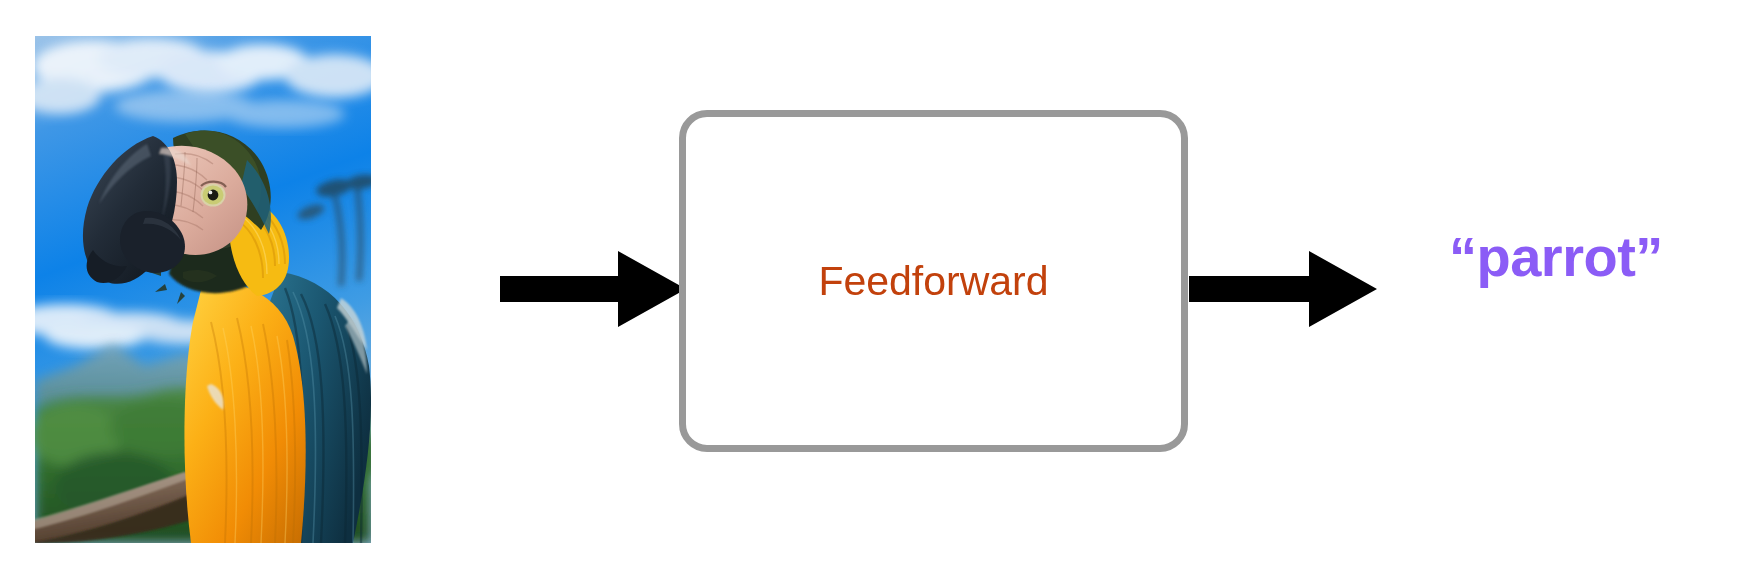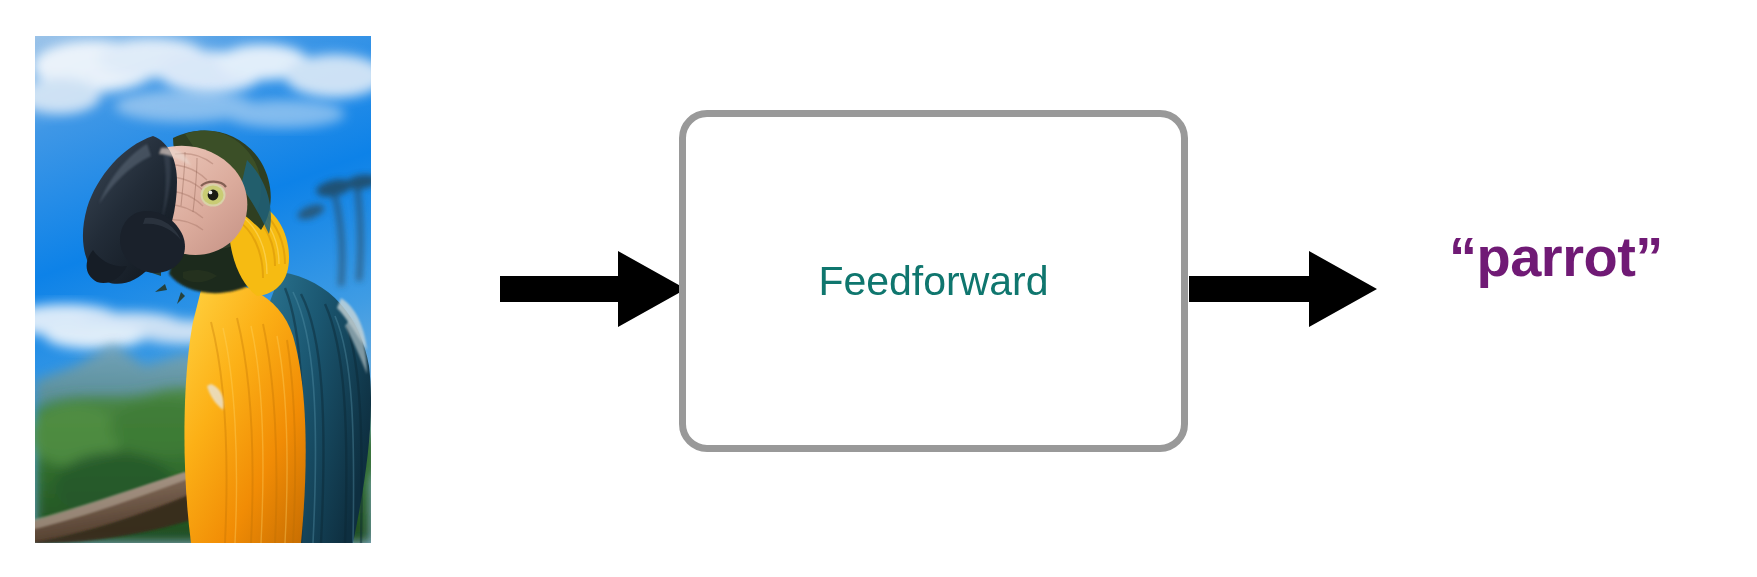--- a/index.html
+++ b/index.html
@@ -41,42 +41,42 @@
     border-radius: 28px;
     background: #ffffff;
     display: flex;
     flex-direction: column;
     align-items: center;
     justify-content: center;
   }
   .nn-line {
     font-size: 41px;
     line-height: 1.48;
-    color: #0f766e;
+    color: #c2410c;
     font-family: "Liberation Sans", sans-serif;
     white-space: nowrap;
   }
 
   
   .arrow {
     position: absolute;
     height: 80px;
   }
   #arrow-in  { left: 500px;  top: 249px; width: 186px; }
   #arrow-out { left: 1189px; top: 249px; width: 188px; }
   .arrow svg { display: block; width: 100%; height: 100%; }
 
   
   #output-label {
     position: absolute;
     left: 1449px;
     top: 224px;
     font-size: 56px;
     font-weight: bold;
-    color: #701a75;
+    color: #8b5cf6;
     font-family: "Liberation Sans", sans-serif;
     white-space: nowrap;
     letter-spacing: -0.5px;
   }
 </style>
 </head>
 <body>
 
 <div id="canvas">
 

